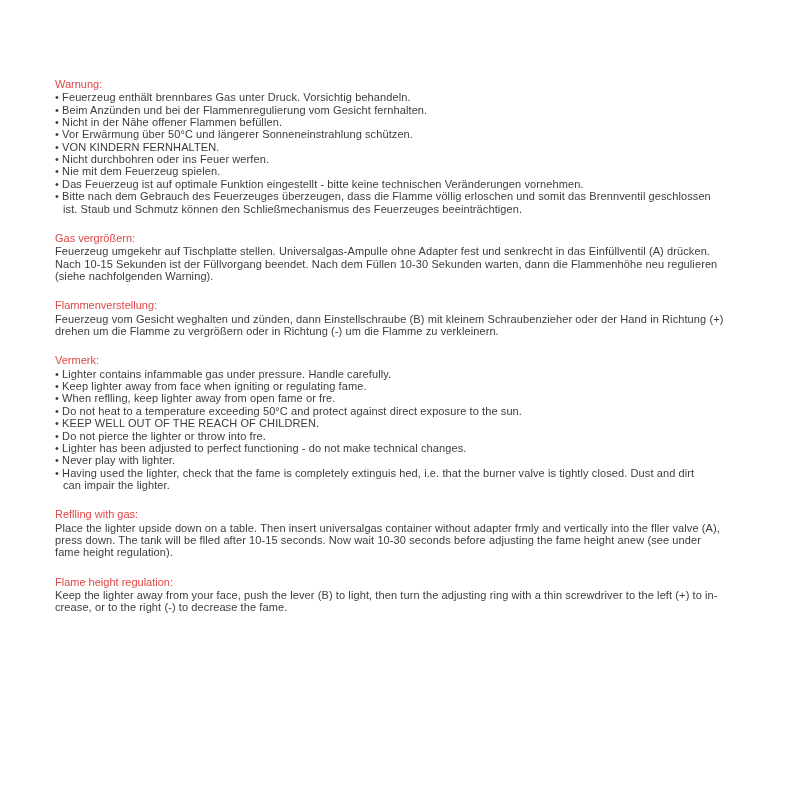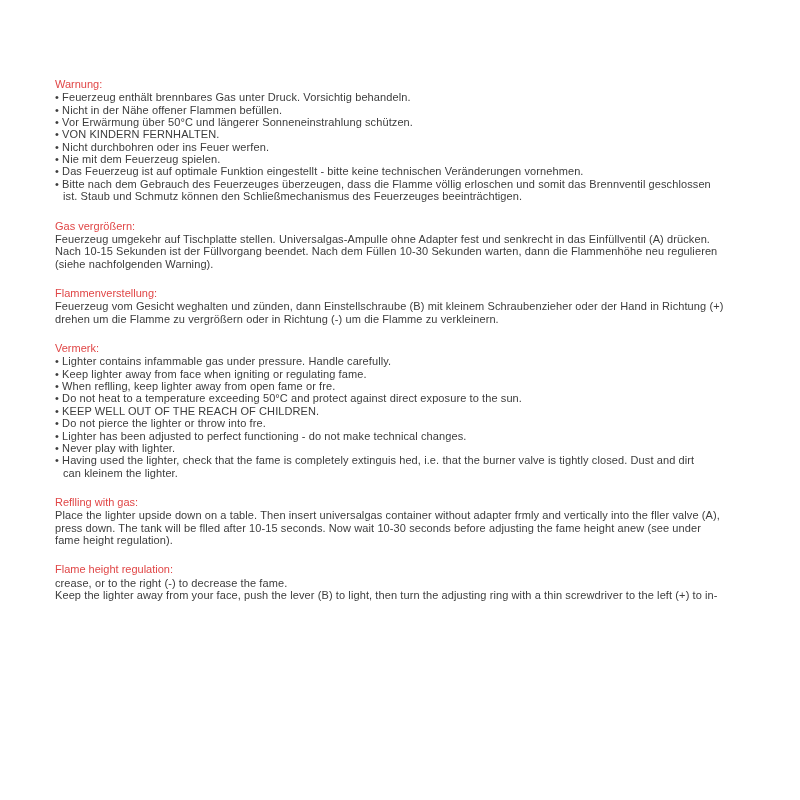--- a/index.html
+++ b/index.html
@@ -44,20 +44,21 @@
   }
 </style>
 </head>
 <body>
 
 <div class="sheet">
   <div id="sections">
       <section>
         <div class="heading">Warnung:</div>
         <div class="line bullet-first">• Feuerzeug enthält brennbares Gas unter Druck. Vorsichtig behandeln.</div>
+        <div class="line bullet-first">• Beim Anzünden und bei der Flammenregulierung vom Gesicht fernhalten.</div>
         <div class="line bullet-first">• Nicht in der Nähe offener Flammen befüllen.</div>
         <div class="line bullet-first">• Vor Erwärmung über 50°C und längerer Sonneneinstrahlung schützen.</div>
         <div class="line bullet-first">• VON KINDERN FERNHALTEN.</div>
         <div class="line bullet-first">• Nicht durchbohren oder ins Feuer werfen.</div>
         <div class="line bullet-first">• Nie mit dem Feuerzeug spielen.</div>
         <div class="line bullet-first">• Das Feuerzeug ist auf optimale Funktion eingestellt - bitte keine technischen Veränderungen vornehmen.</div>
         <div class="line bullet-first">• Bitte nach dem Gebrauch des Feuerzeuges überzeugen, dass die Flamme völlig erloschen und somit das Brennventil geschlossen</div>
         <div class="line bullet-cont">ist. Staub und Schmutz können den Schließmechanismus des Feuerzeuges beeinträchtigen.</div>
       </section>
       <section>
@@ -75,27 +76,27 @@
         <div class="heading">Vermerk:</div>
         <div class="line bullet-first">• Lighter contains infammable gas under pressure. Handle carefully.</div>
         <div class="line bullet-first">• Keep lighter away from face when igniting or regulating fame.</div>
         <div class="line bullet-first">• When reflling, keep lighter away from open fame or fre.</div>
         <div class="line bullet-first">• Do not heat to a temperature exceeding 50°C and protect against direct exposure to the sun.</div>
         <div class="line bullet-first">• KEEP WELL OUT OF THE REACH OF CHILDREN.</div>
         <div class="line bullet-first">• Do not pierce the lighter or throw into fre.</div>
         <div class="line bullet-first">• Lighter has been adjusted to perfect functioning - do not make technical changes.</div>
         <div class="line bullet-first">• Never play with lighter.</div>
         <div class="line bullet-first">• Having used the lighter, check that the fame is completely extinguis hed, i.e. that the burner valve is tightly closed. Dust and dirt</div>
-        <div class="line bullet-cont">can kleinem the lighter.</div>
+        <div class="line bullet-cont">can impair the lighter.</div>
       </section>
       <section>
         <div class="heading">Reflling with gas:</div>
         <div class="line">Place the lighter upside down on a table. Then insert universalgas container without adapter frmly and vertically into the fller valve (A),</div>
         <div class="line">press down. The tank will be flled after 10-15 seconds. Now wait 10-30 seconds before adjusting the fame height anew (see under</div>
         <div class="line">fame height regulation).</div>
       </section>
       <section>
         <div class="heading">Flame height regulation:</div>
+        <div class="line">Keep the lighter away from your face, push the lever (B) to light, then turn the adjusting ring with a thin screwdriver to the left (+) to in-</div>
         <div class="line">crease, or to the right (-) to decrease the fame.</div>
-        <div class="line">Keep the lighter away from your face, push the lever (B) to light, then turn the adjusting ring with a thin screwdriver to the left (+) to in-</div>
       </section>
     </div>
 </div>
 
 </body></html>

